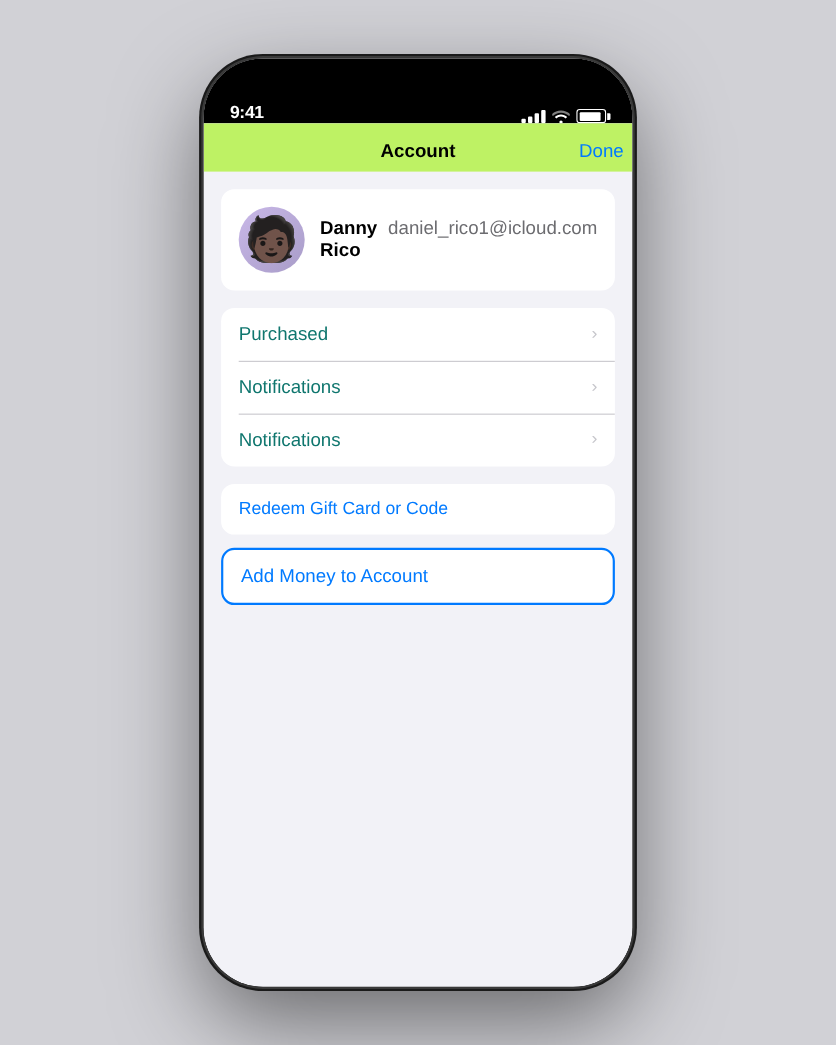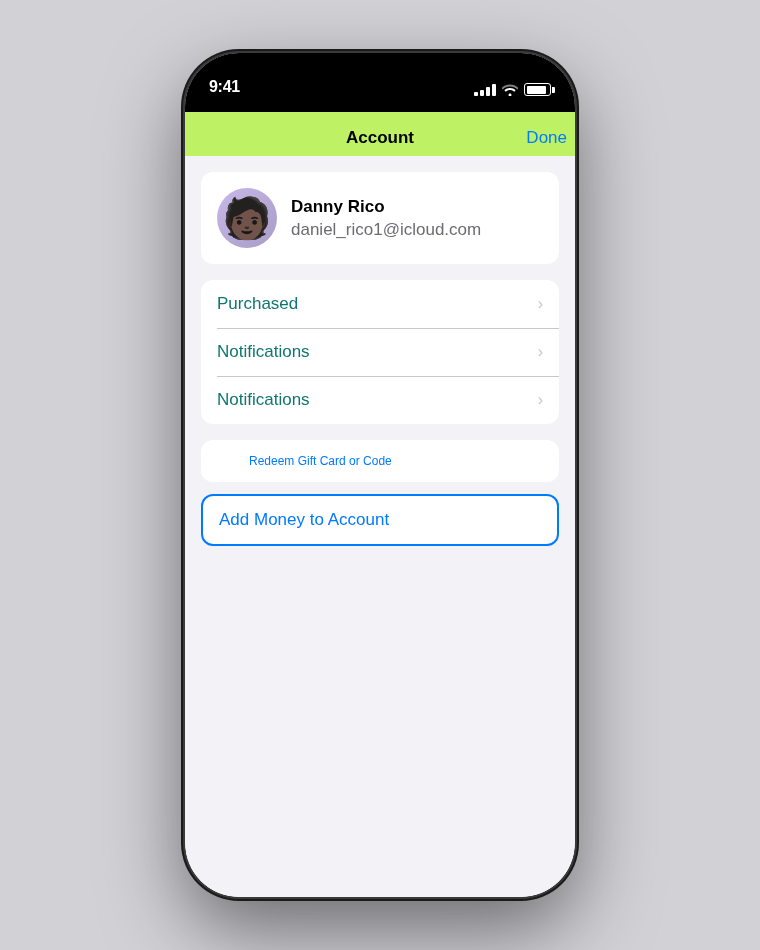--- a/index.html
+++ b/index.html
@@ -34,21 +34,21 @@
       overflow: hidden;
       background: #f2f2f7;
     }
 
     
     .status-bar {
       height: 59px;
       background: #000;
       display: flex;
       align-items: flex-end;
-      padding-bottom: 16px;
+      padding-bottom: 0;
       padding-left: 24px;
       padding-right: 24px;
       position: relative;
     }
 
     .status-time {
       color: #fff;
       font-size: 16px;
       font-weight: 600;
       letter-spacing: -0.3px;
@@ -171,21 +171,21 @@
       flex-shrink: 0;
     }
 
     .avatar-emoji {
       font-size: 40px;
       line-height: 1;
     }
 
     .profile-info {
       display: flex;
-      flex-direction: column;
+      flex-direction: row;
       gap: 3px;
     }
 
     .profile-name {
       font-size: 17px;
       font-weight: 600;
       color: #000;
     }
 
     .profile-email {
@@ -249,23 +249,22 @@
       content: '';
       position: absolute;
       bottom: 0;
       left: 16px;
       right: 0;
       height: 0.5px;
       background: #c8c7cc;
     }
 
     .action-label {
-      font-size: 12px;
+      font-size: 16px;
       color: #007aff;
-      margin-left: 32px;
     }
 
     .highlighted-card {
       background: #fff;
       border-radius: 12px;
       border: 2.5px solid #007aff;
       padding: 14px 16px;
       margin-top: 0;
       cursor: pointer;
     }

